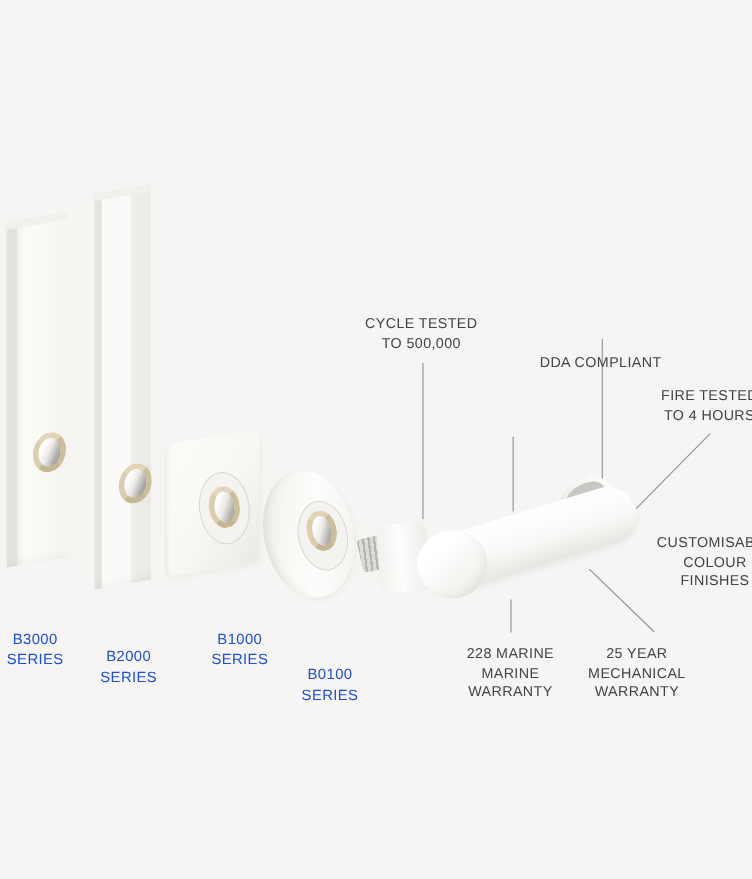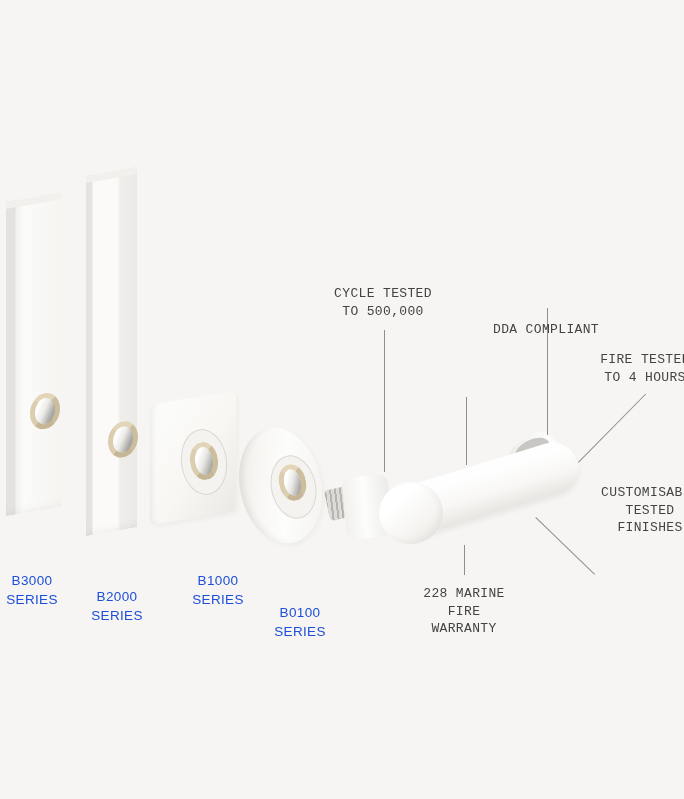--- a/index.html
+++ b/index.html
@@ -77,21 +77,21 @@
   #lead-dda{left:547px;top:308px;height:127px;}
   #lead-marine{left:464px;top:545px;height:30px;}
   #lead-fire{left:578px;top:462px;width:96px;transform:rotate(-45.4deg);}
   #lead-warranty{left:536px;top:517px;width:82px;transform:rotate(44deg);}
 
   
   .callout{display:flex;flex-direction:column;align-items:center;
     transform:translateX(-50%);
     color:#434343;font-size:13px;line-height:17.5px;letter-spacing:.35px;
     white-space:nowrap;text-align:center;}
-  .callout span{position:static;font-family:Liberation Mono, monospace;}
+  .callout span{position:static;}
   #co-cycle{left:383px;top:285px;}
   #co-dda{left:546px;top:285px;margin-top:36px;}
   #co-ergonomic{left:466px;top:351px;}
   #co-fire{left:645px;top:351px;}
   #co-custom{left:650px;top:484px;}
   #co-marine{left:464px;top:585px;}
   #co-warranty{left:579px;top:585px;}
 
   .series{display:flex;flex-direction:column;align-items:center;
     transform:translateX(-50%);
@@ -145,26 +145,31 @@
   </div>
   <div class="callout" id="co-dda">
     <span>DDA COMPLIANT</span>
   </div>
   <div class="callout" id="co-fire">
     <span>FIRE TESTED</span>
     <span>TO 4 HOURS</span>
   </div>
   <div class="callout" id="co-custom">
     <span>CUSTOMISABLE</span>
-    <span>TESTED</span>
+    <span>COLOUR</span>
     <span>FINISHES</span>
   </div>
   <div class="callout" id="co-marine">
     <span>228 MARINE</span>
-    <span>FIRE</span>
+    <span>MARINE</span>
+    <span>WARRANTY</span>
+  </div>
+  <div class="callout" id="co-warranty">
+    <span>25 YEAR</span>
+    <span>MECHANICAL</span>
     <span>WARRANTY</span>
   </div>
 
   <div class="series" id="lab-b3000">
     <span>B3000</span>
     <span>SERIES</span>
   </div>
   <div class="series" id="lab-b2000">
     <span>B2000</span>
     <span>SERIES</span>

